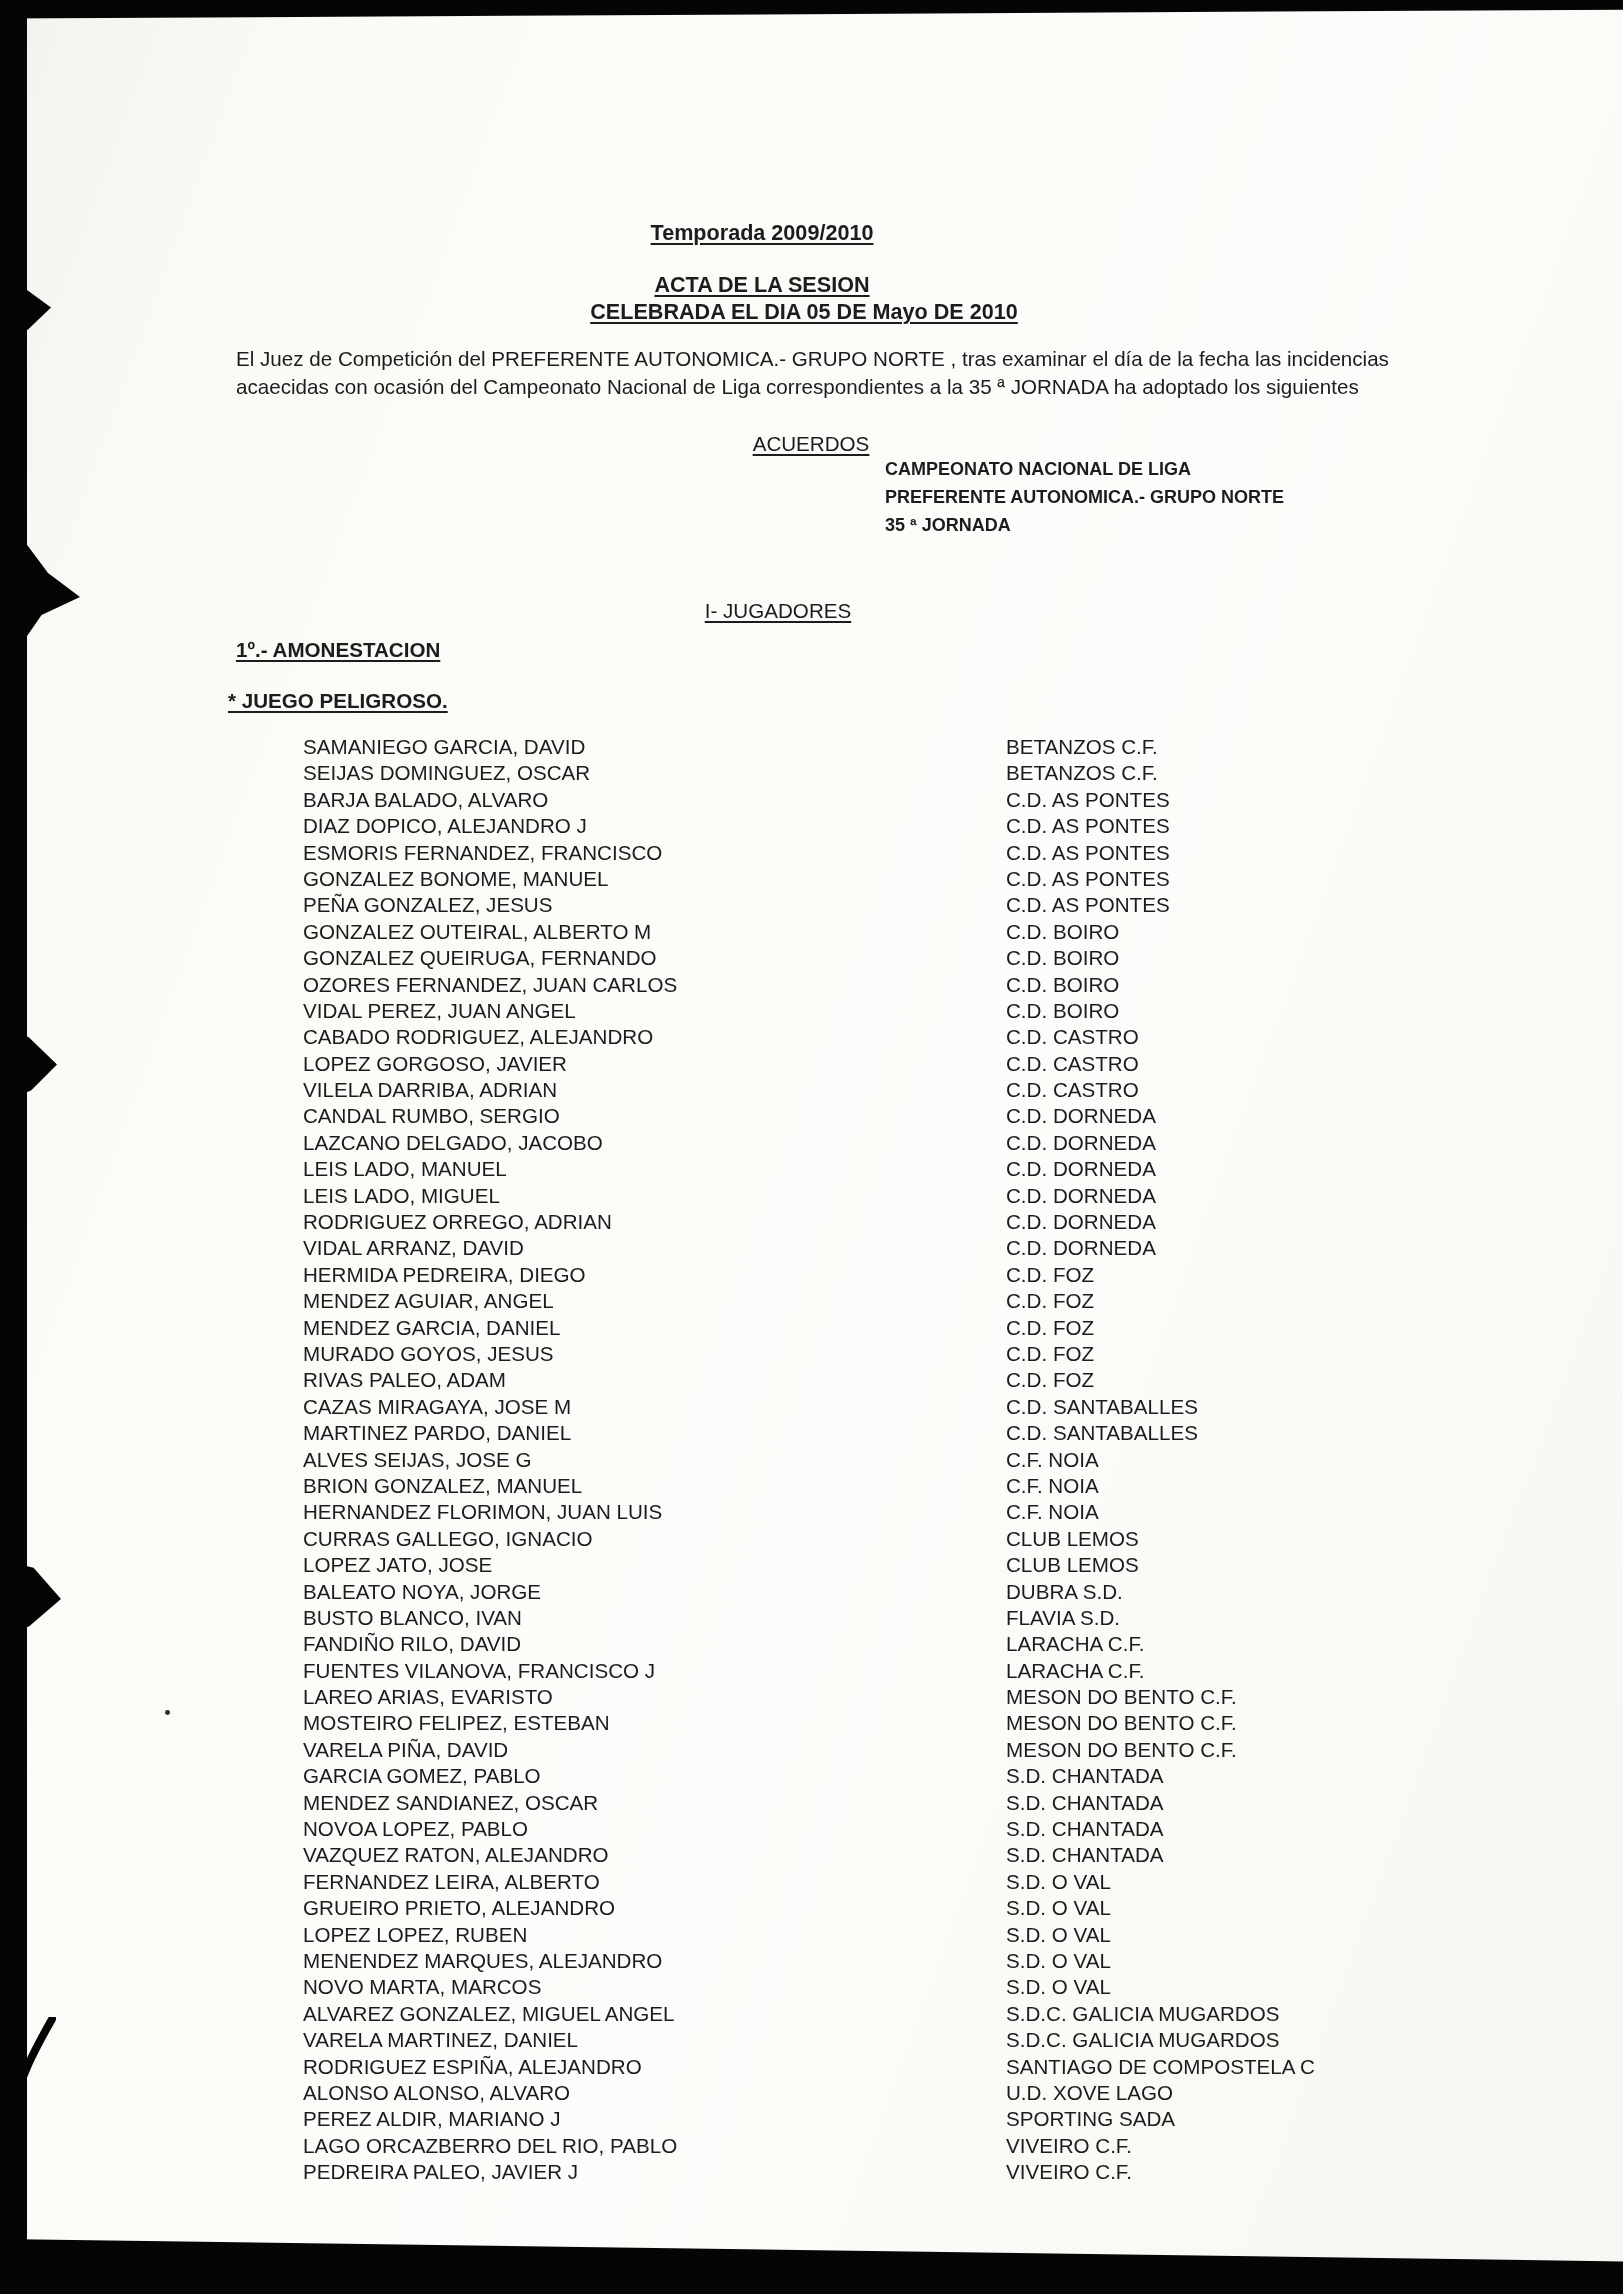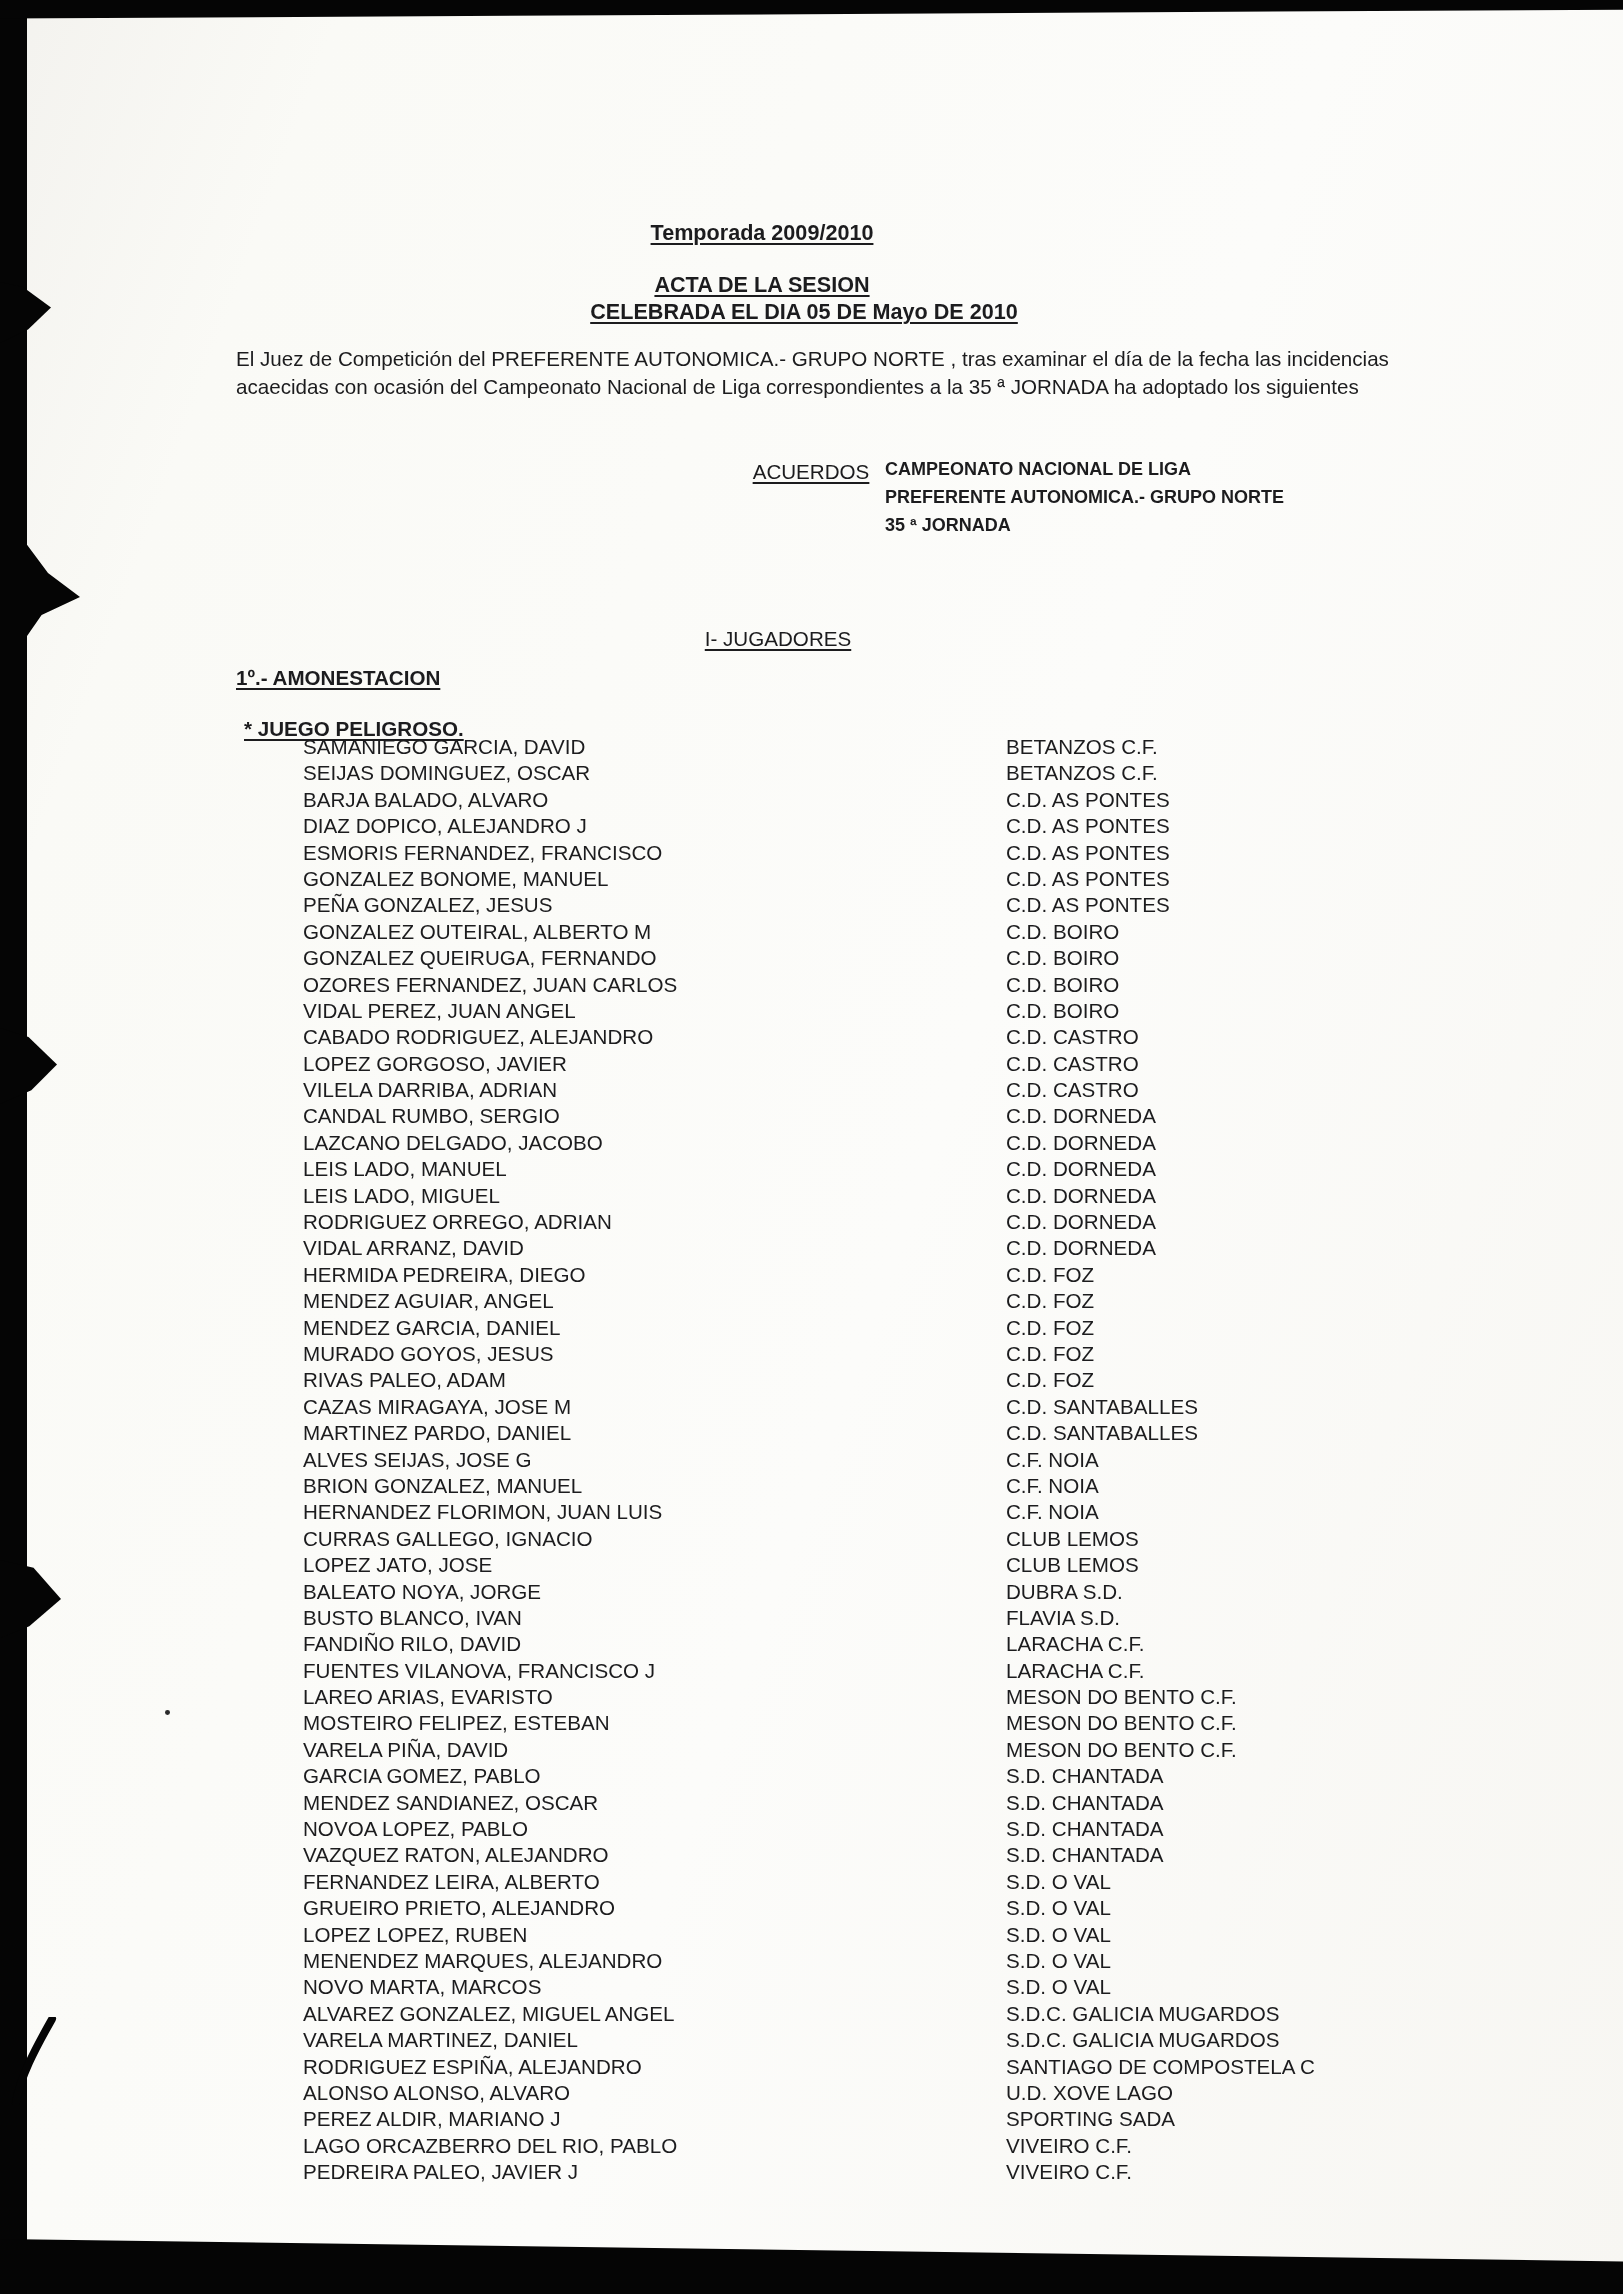--- a/index.html
+++ b/index.html
@@ -12,21 +12,21 @@
   }
   .page{
     position:absolute;inset:0;
     background:linear-gradient(110deg,#f3f2ee 0%,#fafaf6 14%,#fcfcfa 55%,#f7f6f2 100%);
   }
   .abs{position:absolute;white-space:nowrap;}
   .center{transform:translateX(-50%);}
   .u{text-decoration:underline;text-underline-offset:2.9px;text-decoration-thickness:2px;}
   .b{font-weight:bold;}
   .h{font-size:21.6px;line-height:25.5px;}
-  .t{font-size:20.6px;line-height:26.5px;margin-top:28px;}
+  .t{font-size:20.6px;line-height:26.5px;}
   .intro{position:absolute;left:236px;top:345px;width:1274px;font-size:20.6px;line-height:28px;}
   .comp{position:absolute;left:885px;top:455px;font-size:18px;line-height:28px;font-weight:bold;}
   .list{position:absolute;left:0;top:734px;width:100%;}
   .row{position:relative;height:26.4px;font-size:20.6px;line-height:25.5px;}
   .player{position:absolute;left:303px;white-space:nowrap;}
   .club{position:absolute;left:1006px;white-space:nowrap;}
   
   .edge{position:absolute;background:#050505;}
   .edge-left{left:0;top:0;width:26.5px;height:100%;}
   .edge-top{left:0;top:0;width:100%;height:18.6px;clip-path:polygon(0 0,100% 0,100% 52%,0 100%);}
@@ -60,21 +60,21 @@
     <div class="comp">
       <div>CAMPEONATO NACIONAL DE LIGA</div>
       <div>PREFERENTE AUTONOMICA.- GRUPO NORTE</div>
       <div>35 ª JORNADA</div>
     </div>
 
     <div class="abs center t u" style="left:778px;top:598px;">I- JUGADORES</div>
 
     <div class="abs t b u" style="left:236px;top:637px;">1º.- AMONESTACION</div>
 
-    <div class="abs t b u" style="left:244px;top:688px;">* JUEGO PELIGROSO.</div>
+    <div class="abs t b u" style="left:228px;top:688px;">* JUEGO PELIGROSO.</div>
 
     <div class="list">
   <div class="row">
     <span class="player">SAMANIEGO GARCIA, DAVID</span>
     <span class="club">BETANZOS C.F.</span>
   </div>
 
   <div class="row">
     <span class="player">SEIJAS DOMINGUEZ, OSCAR</span>
     <span class="club">BETANZOS C.F.</span>

